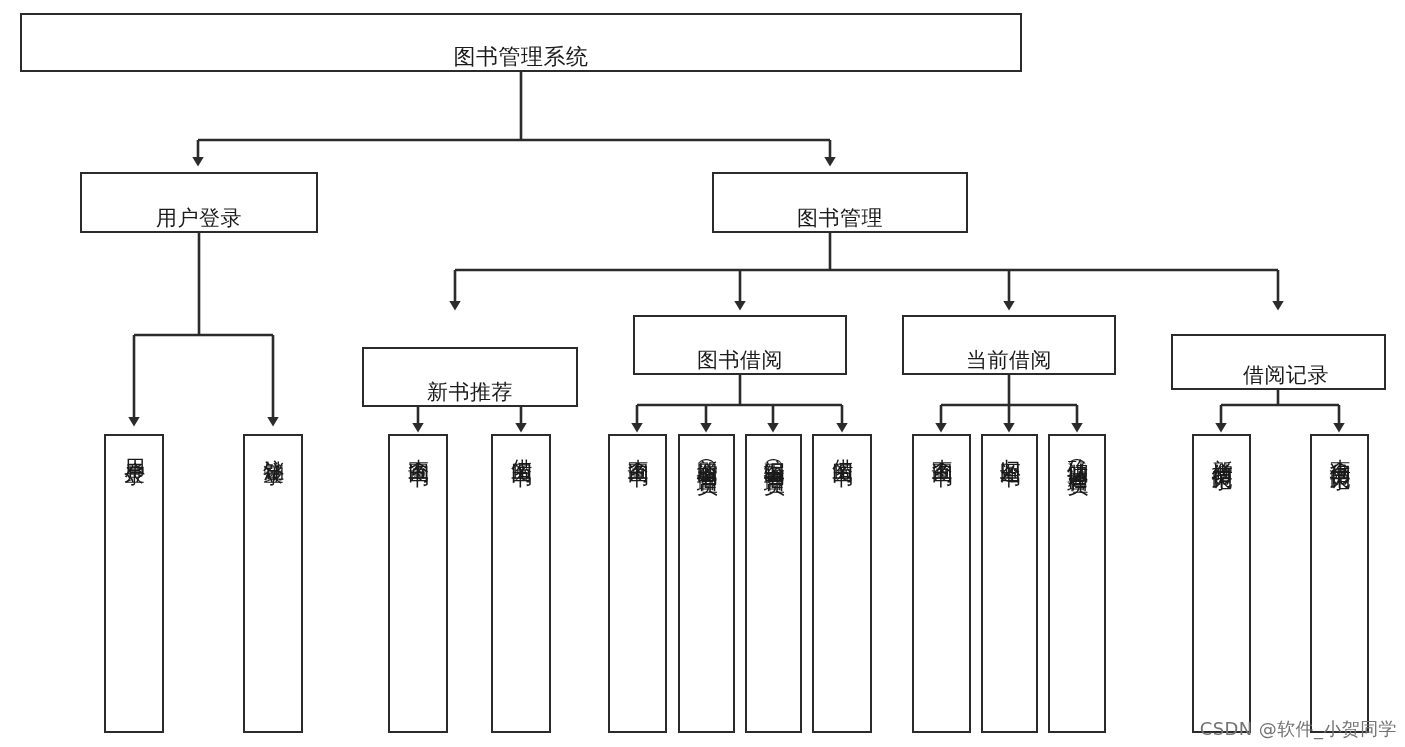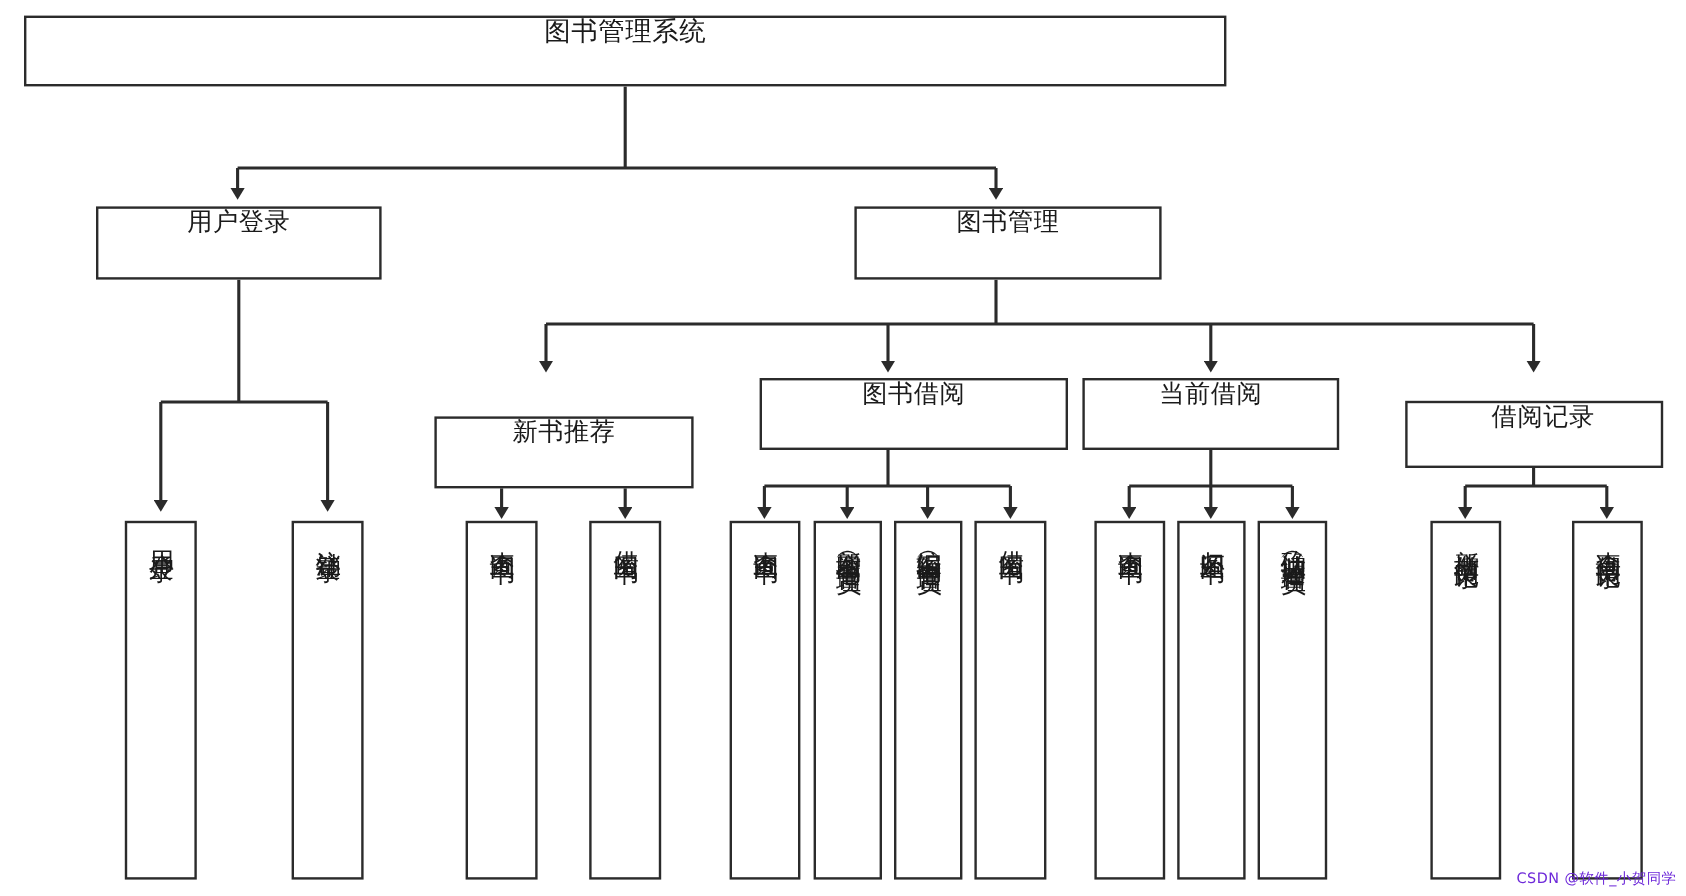--- a/index.html
+++ b/index.html
@@ -22,21 +22,21 @@
     width: 1405px;
     height: 747px;
     pointer-events: none;
   }
   .node {
     position: absolute;
     box-sizing: border-box;
     border: 2.5px solid #2b2b2b;
     background: #ffffff;
     display: flex;
-    align-items: flex-start;
+    align-items: flex-end;
     justify-content: center;
     color: #1a1a1a;
   }
   .node .label {
     display: block;
     text-align: center;
     line-height: 1.12;
     letter-spacing: 0.5px;
   }
   
@@ -57,22 +57,22 @@
     text-orientation: upright;
     font-size: 21px;
     line-height: 1.02;
     letter-spacing: 2.5px;
     white-space: nowrap;
   }
   .watermark {
     position: absolute;
     right: 8px;
     bottom: 6px;
-    font-size: 12px;
-    color: #6d28d9;
+    font-size: 18px;
+    color: #737373;
     letter-spacing: 0.4px;
     white-space: nowrap;
     font-family: "DejaVu Sans", "Liberation Sans", sans-serif;
   }
 </style>
 </head>
 <body>
 
 <div id="canvas">
 
@@ -133,21 +133,21 @@
   <div class="node horiz" style="left:80px; top:172px; width:238px; height:61px;">
     <span class="label">用户登录</span>
   </div>
   <div class="node horiz" style="left:712px; top:172px; width:256px; height:61px;">
     <span class="label">图书管理</span>
   </div>
 
   <div class="node horiz" style="left:362px; top:315px; width:216px; height:60px;margin-top:32px;">
     <span class="label">新书推荐</span>
   </div>
-  <div class="node horiz" style="left:633px; top:315px; width:257px; height:60px;">
+  <div class="node horiz" style="left:633px; top:315px; width:214px; height:60px;">
     <span class="label">图书借阅</span>
   </div>
   <div class="node horiz" style="left:902px; top:315px; width:214px; height:60px;">
     <span class="label">当前借阅</span>
   </div>
   <div class="node horiz" style="left:1171px; top:334px; width:215px; height:56px;padding-left:15px;">
     <span class="label">借阅记录</span>
   </div>
 
   <div class="node vert" style="left:104px; top:434px; width:60px; height:299px;">

